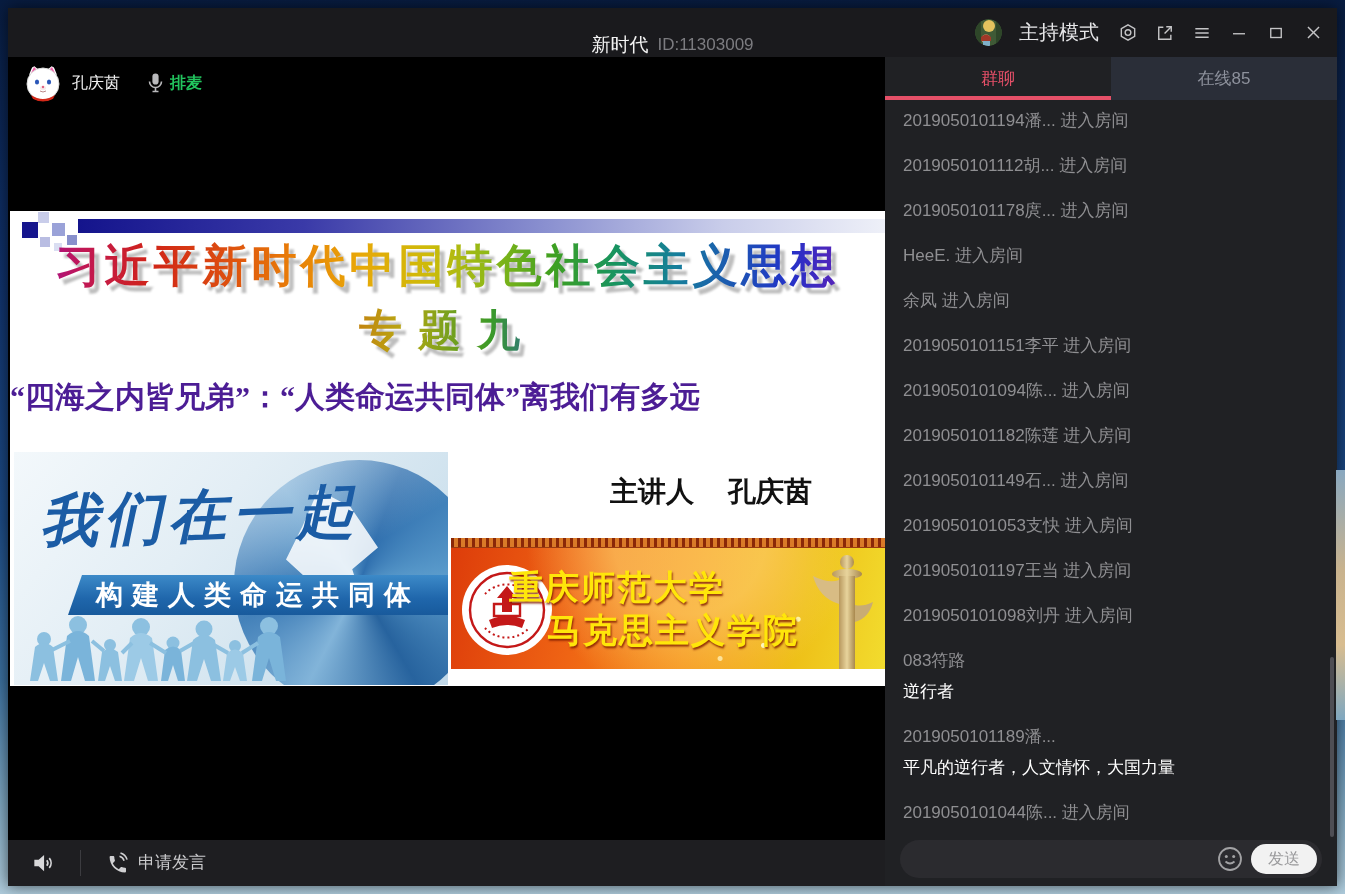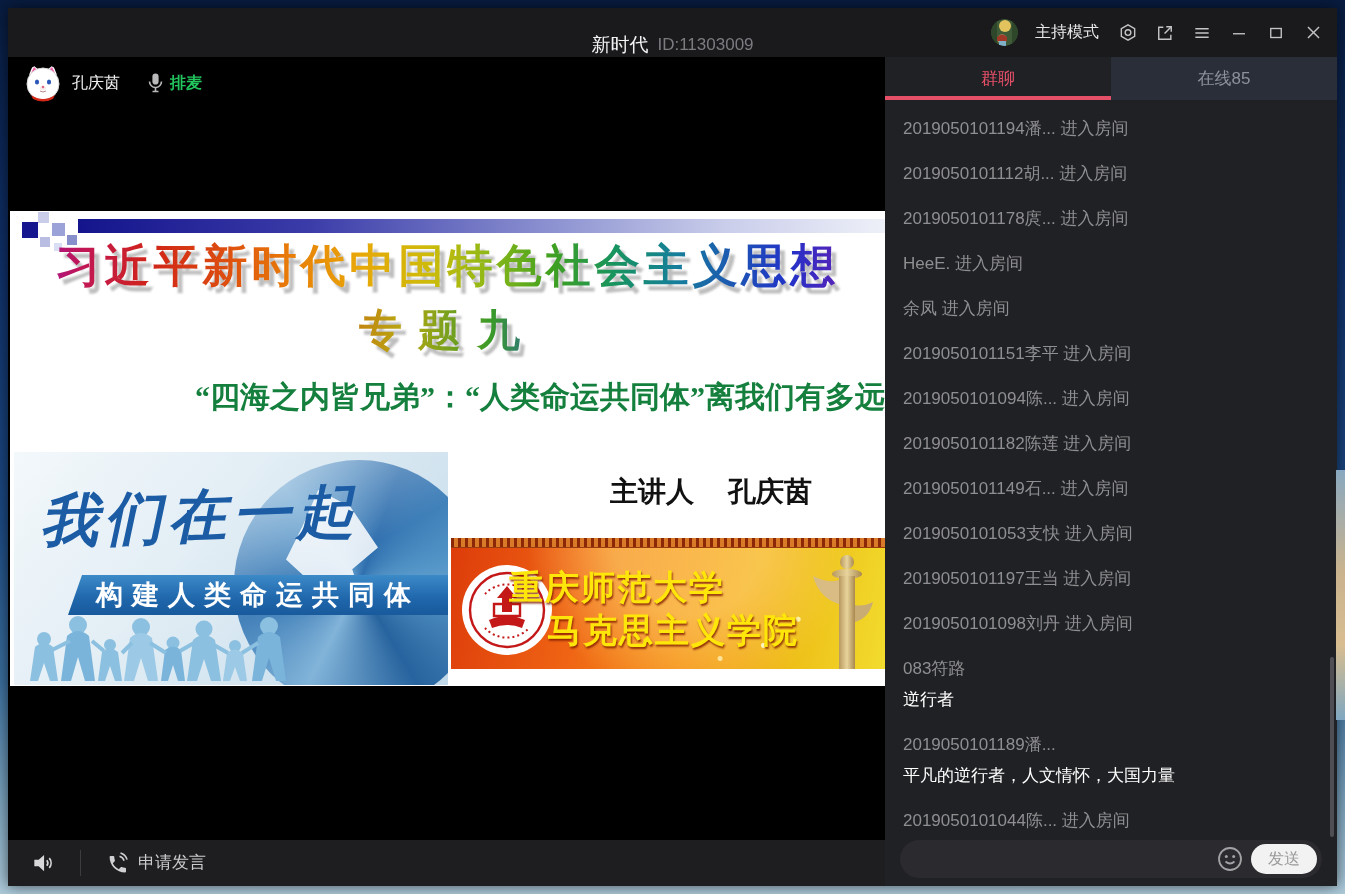--- a/index.html
+++ b/index.html
@@ -15,21 +15,21 @@
   }
   .window{ position:absolute; left:8px; top:8px; width:1329px; height:878px; background:#141416; box-shadow:0 0 14px rgba(0,0,0,.6); }
 
   
   .titlebar{ position:absolute; left:0; top:0; width:100%; height:49px; background:#1a1a1d; }
   .title-center{ position:absolute; left:0; top:12px; width:100%; height:100%; display:flex; align-items:center; justify-content:center; gap:9px; }
   .title-main{ color:#f2f2f2; font-size:19px; }
   .title-id{ color:#7c7c80; font-size:17px; }
   .tb-right{ position:absolute; right:14px; top:0; height:100%; display:flex; align-items:center; gap:17px; }
   .tb-avatar{ width:27px; height:27px; border-radius:50%; overflow:hidden; flex:0 0 auto; }
-  .host-mode{ color:#e6e6e8; font-size:16px; margin-right:2px; }
+  .host-mode{ color:#e6e6e8; font-size:20px; margin-right:2px; }
   .tb-icon{ width:20px; height:20px; display:flex; align-items:center; justify-content:center; }
   .tb-icon svg{ display:block; }
 
   
   .main{ position:absolute; left:0; top:49px; right:0; bottom:0; display:flex; }
   .video{ position:relative; width:877px; height:829px; background:#000; flex:0 0 auto; }
 
   .presenter-overlay{ position:absolute; left:16px; top:7px; display:flex; align-items:center; gap:10px; z-index:3; }
   .cat-avatar{ width:38px; height:38px; border-radius:50%; }
   .presenter-name{ color:#f0f0f0; font-size:16px; }
@@ -51,23 +51,23 @@
   }
   .slide-title2{
     position:absolute; left:0; top:91px; width:100%; text-align:center;
     font-family:"Liberation Serif","DejaVu Serif",serif; font-weight:700;
     font-size:43px; letter-spacing:16px;
     background:linear-gradient(90deg,#d8420f 30%,#b8a812 45%,#3a9a28 55%,#2858c8 63%,#7828b8 72%);
     -webkit-background-clip:text; background-clip:text; color:transparent;
     filter:drop-shadow(5px 6px 1px rgba(110,110,110,.45));
   }
   .slide-subtitle{
-    position:absolute; left:0; top:166px; width:100%; text-align:right;
+    position:absolute; left:0; top:166px; width:100%; text-align:left;
     font-family:"Liberation Serif","DejaVu Serif",serif; font-weight:700;
-    font-size:30px; color:#15803d; white-space:nowrap;
+    font-size:30px; color:#4c1d95; white-space:nowrap;
   }
   .presenter-line{ position:absolute; left:600px; top:262px; display:flex; gap:34px;
     font-family:"Liberation Serif","DejaVu Serif",serif; font-weight:700; font-size:28px; color:#111; }
 
   
   .left-poster{ position:absolute; left:4px; top:241px; width:434px; height:233px; overflow:hidden;
     background:linear-gradient(130deg,#f3f8fb 0%,#e3eef5 40%,#cfe2ee 75%,#c2d9e9 100%); }
   .lp-globe{ position:absolute; right:-36px; top:8px; width:250px; height:250px; border-radius:50%;
     background:
       linear-gradient(150deg,rgba(255,255,255,.65) 0%,rgba(255,255,255,0) 42%),
@@ -111,21 +111,21 @@
   .bb-label{ color:#cbcbcd; font-size:17px; }
 
   
   .chat{ position:relative; width:452px; height:829px; background:#202124; display:flex; flex-direction:column; }
   .tabs{ display:flex; height:43px; flex:0 0 auto; }
   .tab{ flex:1; display:flex; align-items:center; justify-content:center; font-size:17px; position:relative; }
   .tab.active{ color:#e55068; background:#202124; }
   .tab.active::after{ content:""; position:absolute; left:0; right:0; bottom:0; height:4px; background:#e55068; }
   .tab.inactive{ color:#8d919c; background:#2a2e38; }
   .messages{ flex:1 1 auto; overflow:hidden; padding:10px 0 0 18px; }
-  .msg-sys{ color:#8f8f92; font-size:17px; line-height:22px; margin-bottom:23px;margin-top:8px; }
+  .msg-sys{ color:#8f8f92; font-size:17px; line-height:22px; margin-bottom:23px; }
   .msg-name{ color:#8f8f92; font-size:17px; line-height:22px; margin-bottom:9px; }
   .msg-text{ color:#ffffff; font-size:17px; line-height:22px; margin-bottom:23px; }
   .scroll-thumb{ position:absolute; right:3px; top:600px; width:4px; height:180px; background:#4e4e54; border-radius:2px; }
   .input-bar{ flex:0 0 auto; height:54px; display:flex; align-items:center; padding:0 15px;justify-content:center; }
   .input-box{ flex:1; height:38px; background:#2b2b2f; border-radius:19px; display:flex; align-items:center; padding:0 5px 0 14px; }
   .chat-input{ flex:1; background:transparent; border:none; outline:none; color:#ddd; font-size:16px; font-family:"Liberation Sans",sans-serif; }
   .emoji-btn{ width:26px; height:26px; margin-right:8px; flex:0 0 auto; }
   .send-btn{ width:66px; height:30px; border-radius:15px; background:#f2f2f2; border:none;
     color:#9a9a9c; font-size:16px; font-family:"Liberation Sans",sans-serif; flex:0 0 auto; }
 </style>

